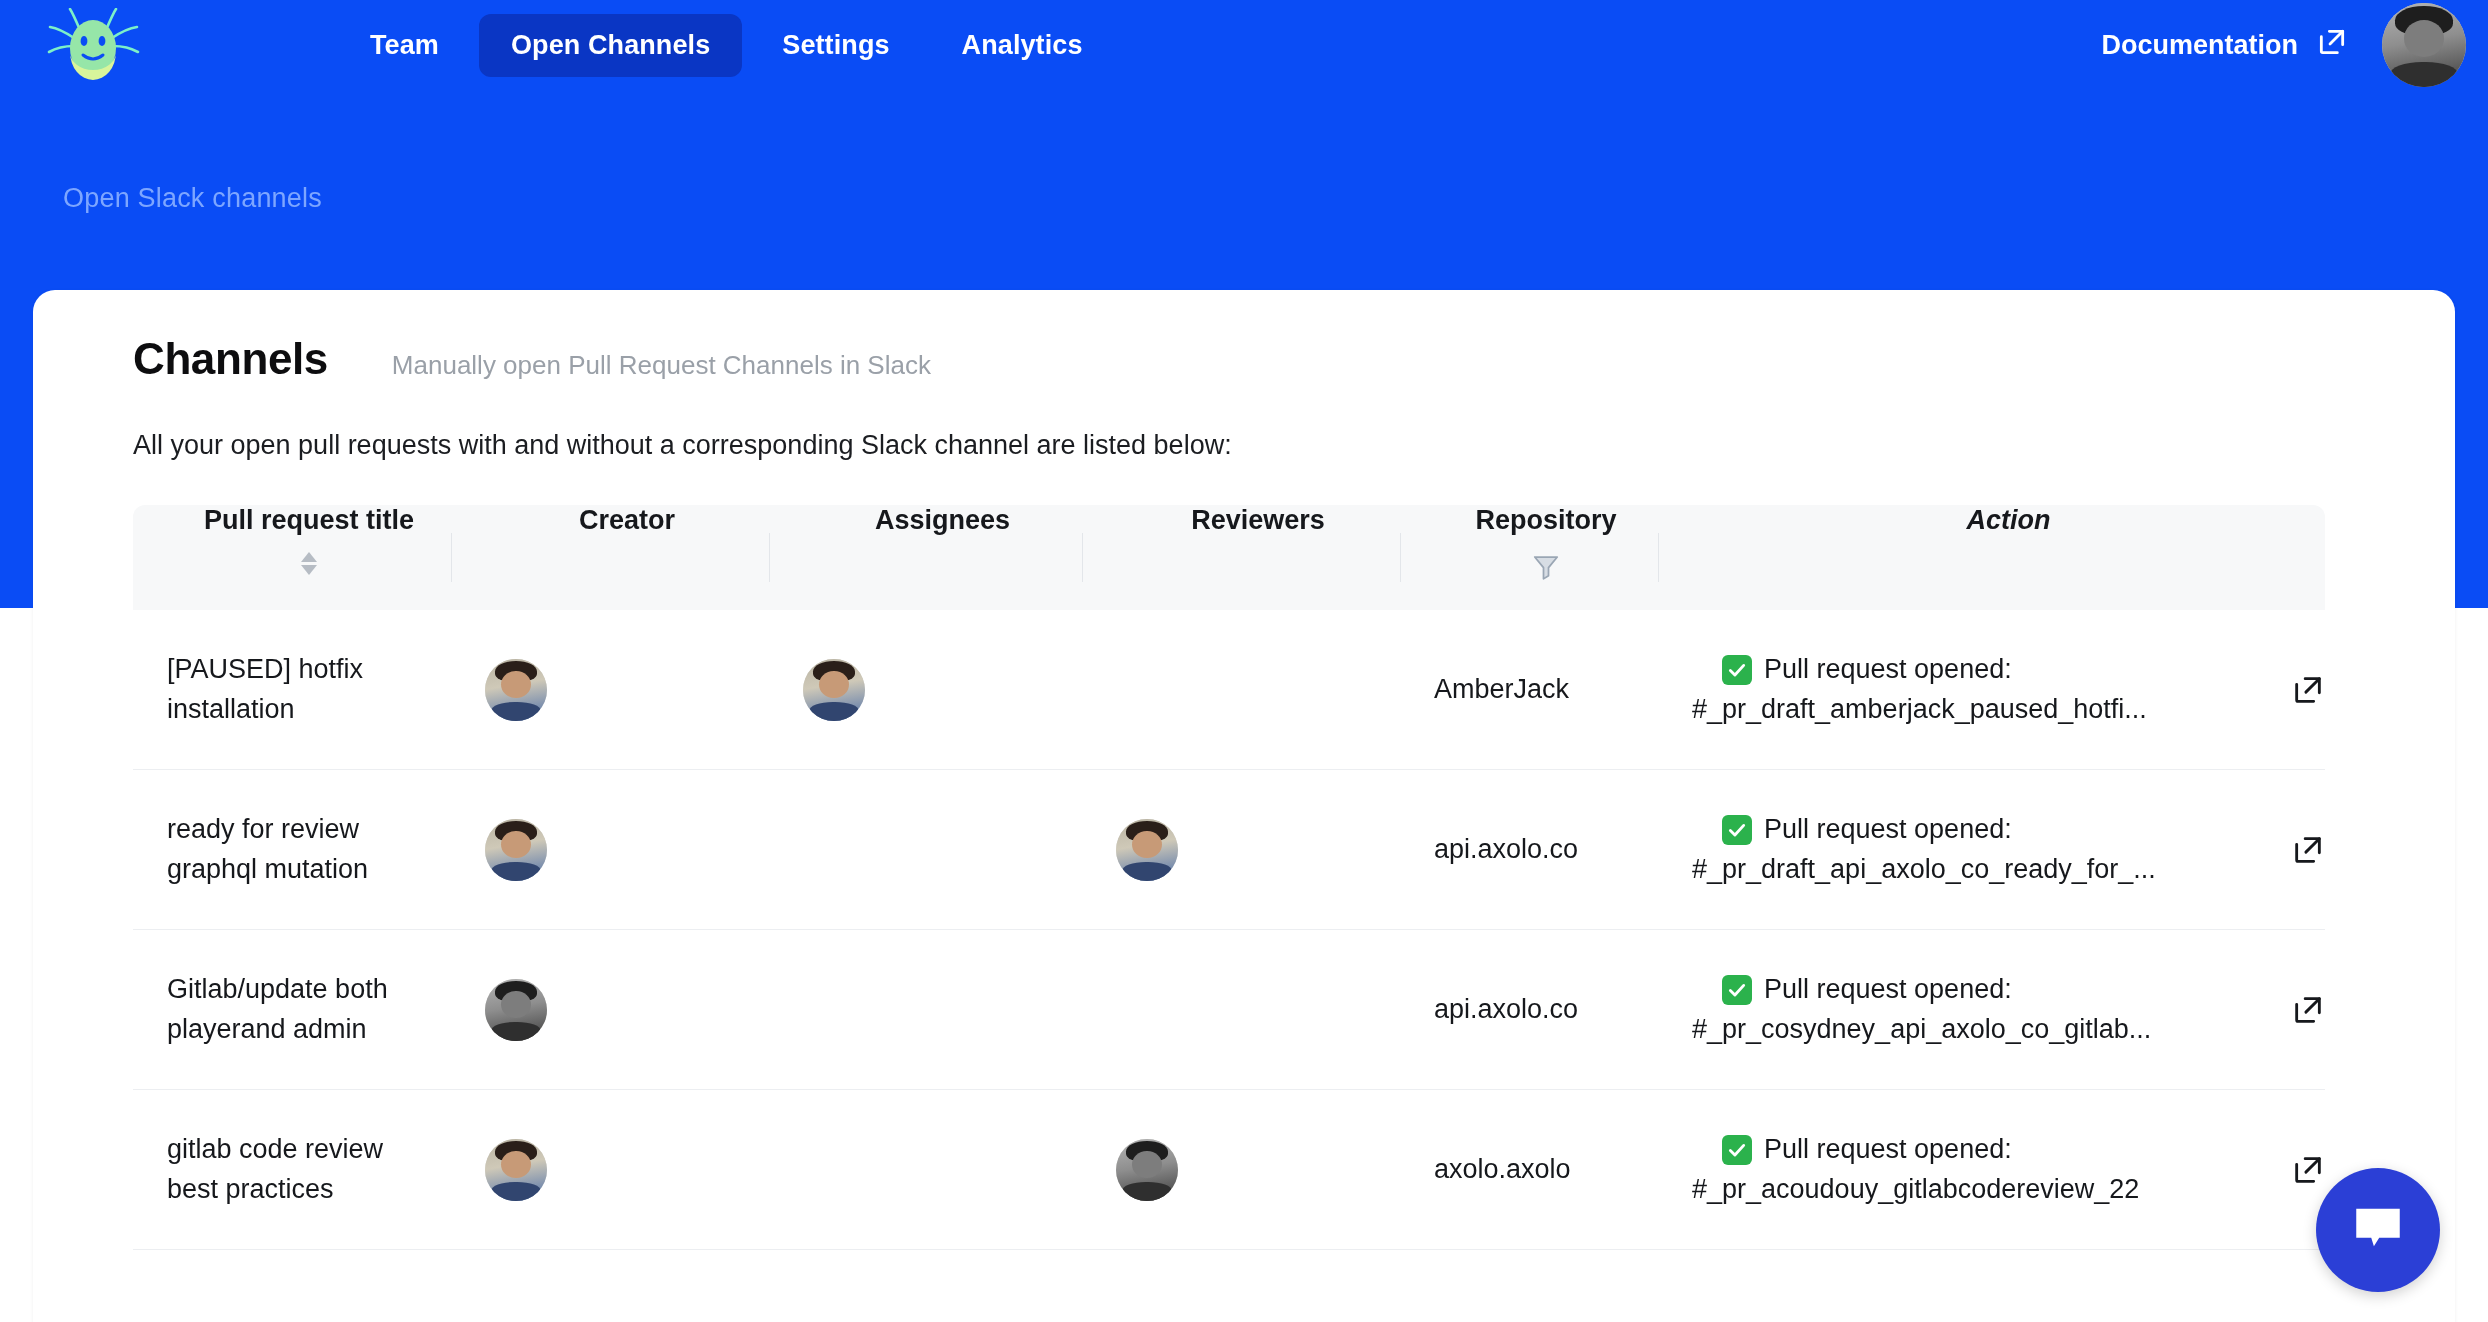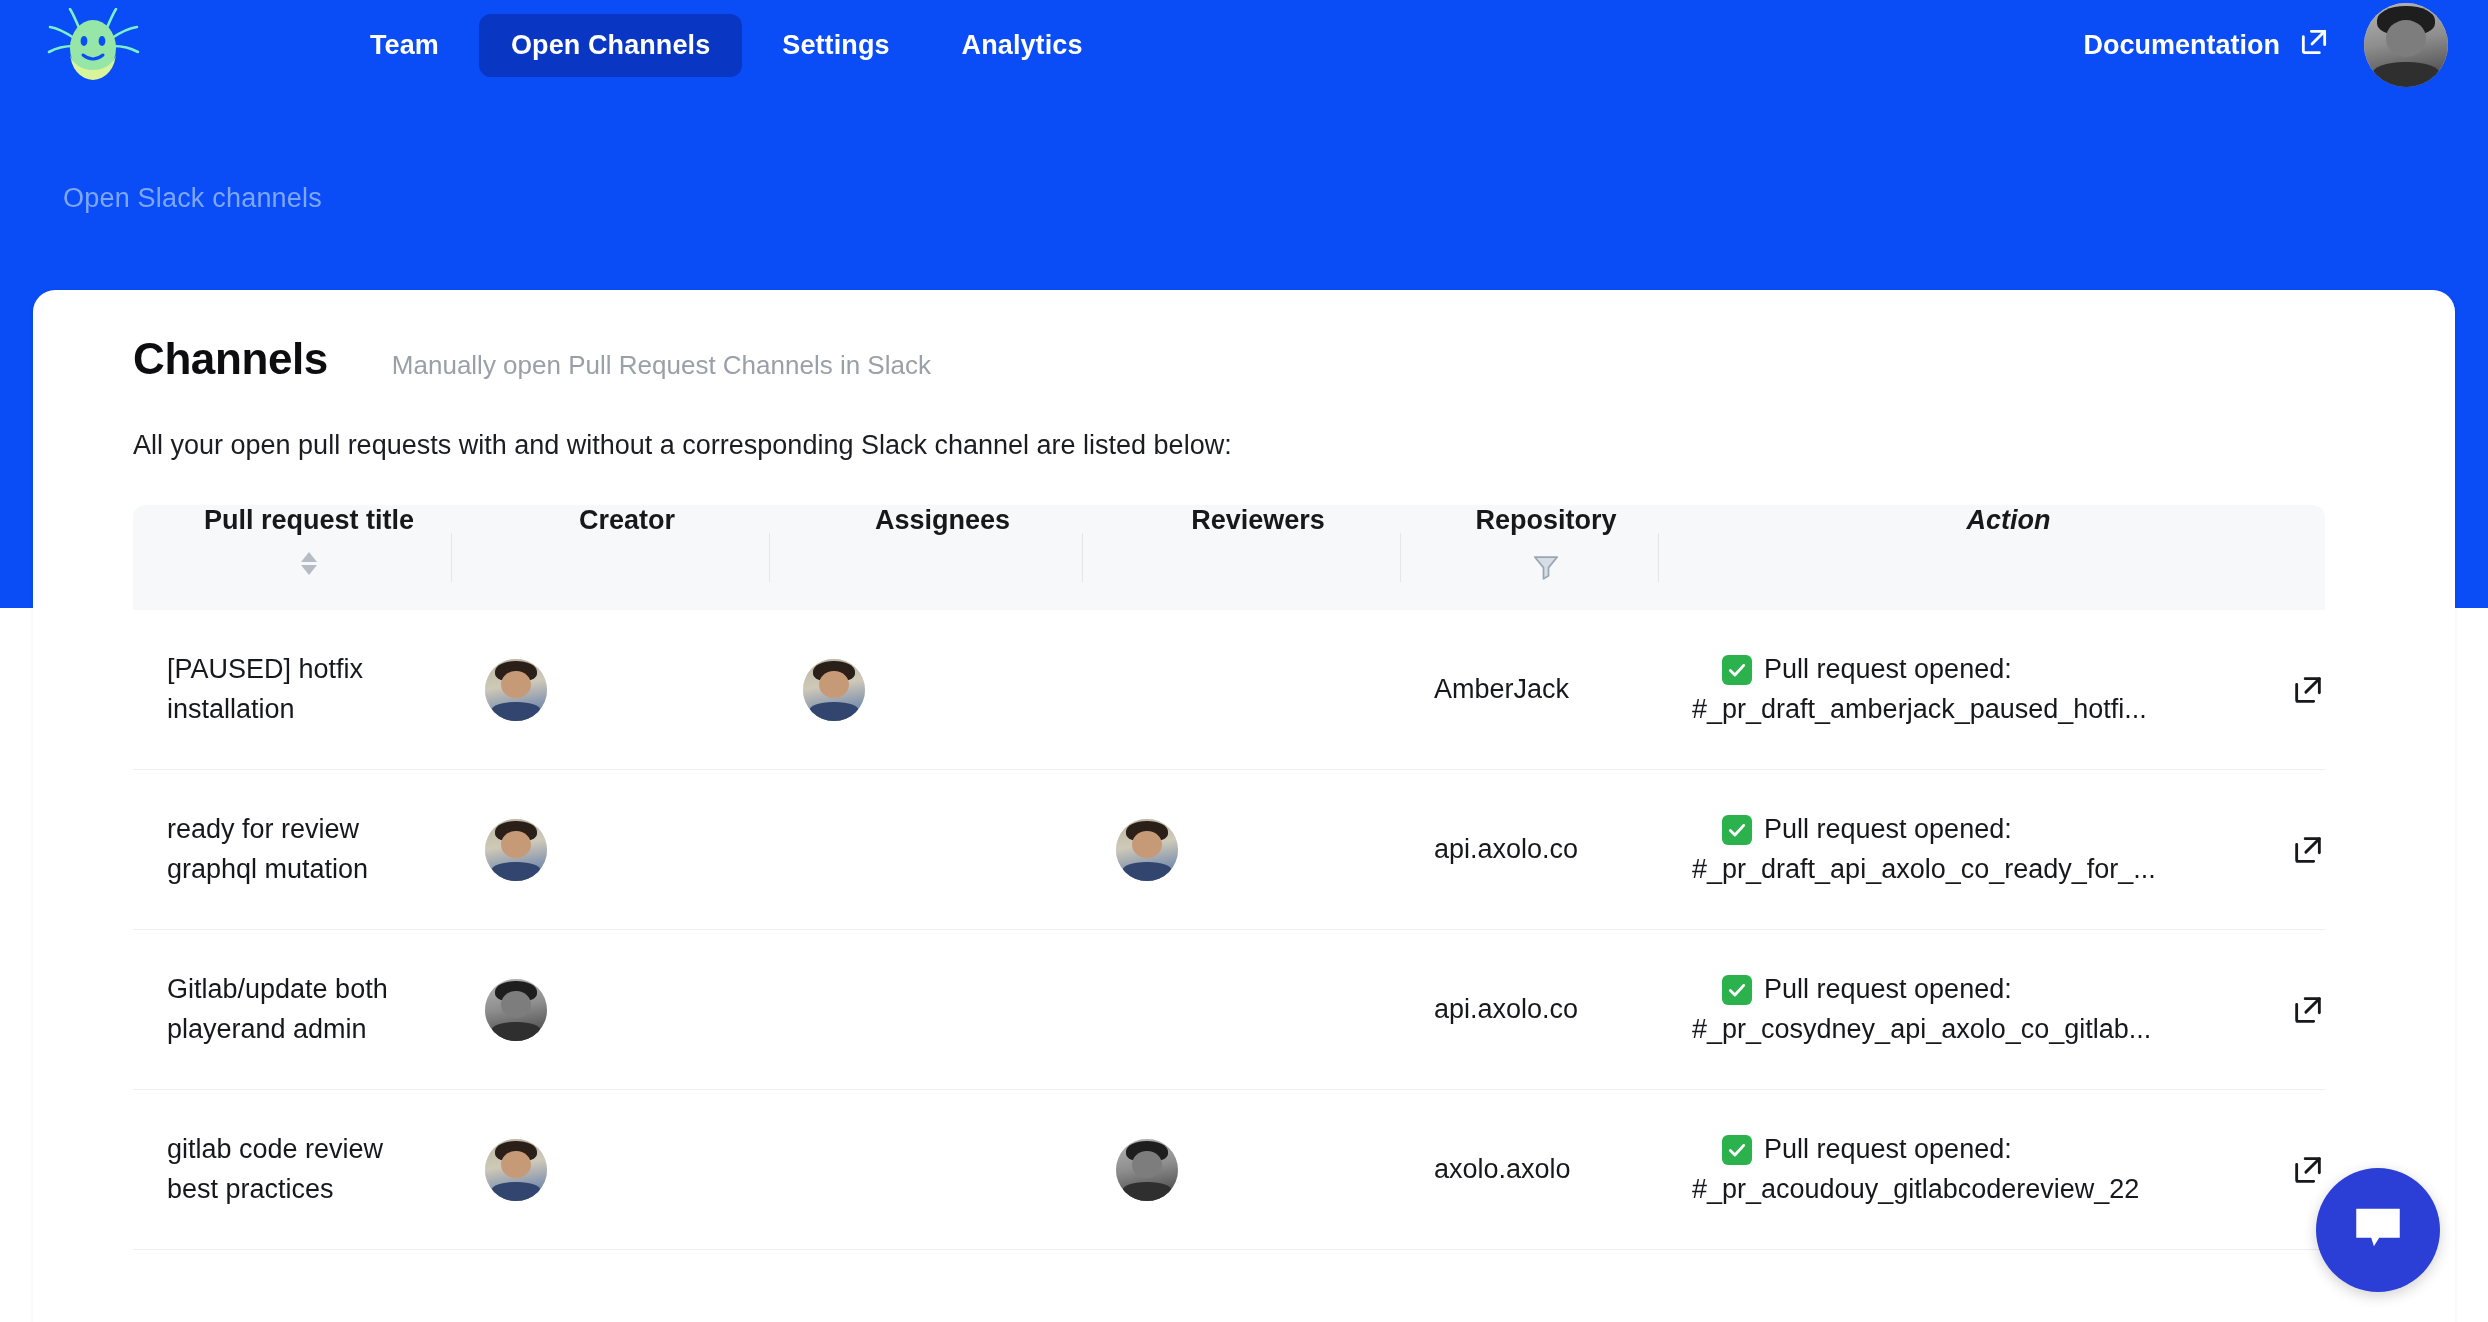--- a/index.html
+++ b/index.html
@@ -20,40 +20,40 @@
     position:absolute; left:0; top:0; width:2488px; height:90px;
     display:flex; align-items:center;
   }
   .logo-wrap { margin-left:38px; width:112px; height:80px; display:flex; align-items:center; justify-content:center; }
   .nav-links { display:flex; align-items:center; gap:8px; margin-left:188px;text-align:center; }
   .nav-link {
     color:#ffffff; font-size:27px; font-weight:700; letter-spacing:.1px;
     padding:16px 32px; border-radius:12px; white-space:nowrap;
   }
   .nav-link.active { background:#0A36C4; }
-  .nav-right { margin-left:auto; display:flex; align-items:center; gap:34px; padding-right:40px; }
+  .nav-right { margin-left:auto; display:flex; align-items:center; gap:34px; padding-right:22px; }
   .doc-link { display:flex; align-items:center; gap:18px; color:#fff; font-size:27px; font-weight:700; }
   .avatar-nav {
     width:84px; height:84px; border-radius:50%; overflow:hidden;
     background:#c9c9c4; flex:none; position:relative;
   }
 
   .breadcrumb {
     position:absolute; left:63px; top:183px;
     color:#7DA6FF; font-size:27px; font-weight:500; letter-spacing:.2px;
   }
 
   
   .card {
     position:absolute; left:33px; top:290px; width:2422px; height:1060px;
     background:#ffffff; border-radius:22px;
     box-shadow:0 1px 4px rgba(16,24,40,.06);
     overflow:hidden;
   }
-  .card-head { display:flex; align-items:baseline; padding:28px 0 0 100px;margin-top:16px; }
+  .card-head { display:flex; align-items:baseline; padding:44px 0 0 100px; }
   .card-title { font-size:44px; font-weight:700; color:#0d0d0f; letter-spacing:-.4px; }
   .card-sub { margin-left:64px; font-size:26px; color:#9aa0a8; font-weight:400; }
   .card-desc {
     margin:46px 12px 0 100px; font-size:27px; color:#1b1d21; font-weight:400;
   }
 
   
   .table { margin:44px 100px 0 100px; width:2192px; }
   .thead {
     display:flex; align-items:stretch; background:#f7f8f9;

